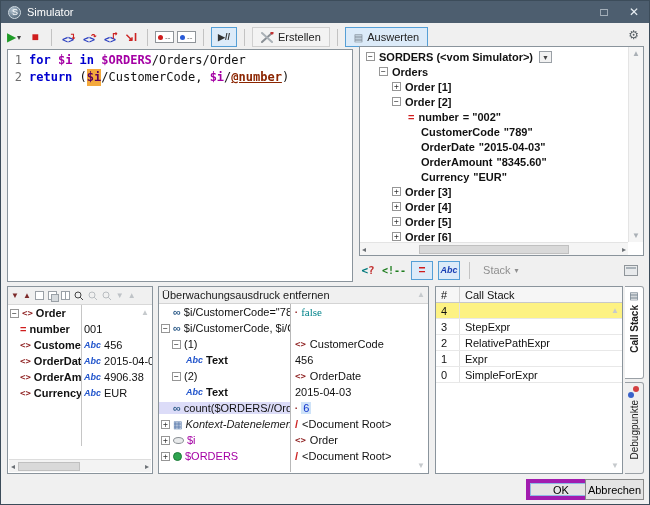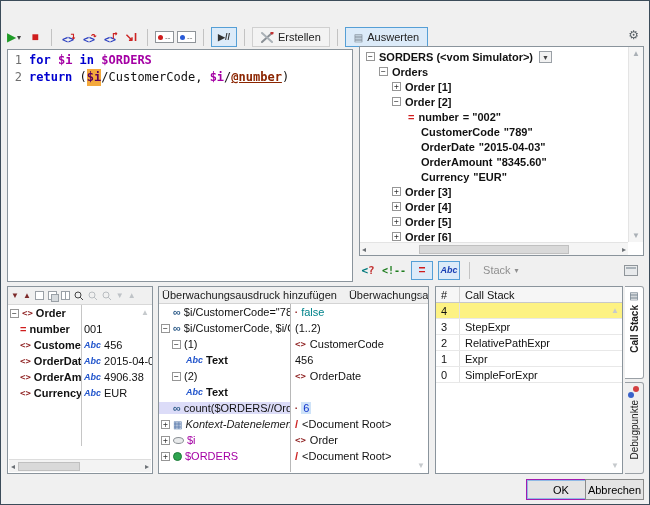--- a/index.html
+++ b/index.html
@@ -114,21 +114,21 @@
   .whdr-btn { color:#1a1a1a; flex:none; }
   .watch-body { position:relative; height:168px; overflow:hidden; }
   .wdiv { position:absolute; left:131px; top:0; bottom:0; width:1px; background:#b8b8b8; }
   .wrow { height:16px; display:flex; align-items:center; }
   .wname { width:131px; flex:none; display:flex; align-items:center; gap:3px; padding-left:2px;
            overflow:hidden; white-space:nowrap; }
   .wval { flex:1; display:flex; align-items:center; gap:4px; padding-left:5px; overflow:hidden; white-space:nowrap; }
   .glasses { color:#2f5d8a; font-weight:bold; font-size:11px; flex:none; line-height:10px; }
   .wi1 { padding-left:13px; } .wi2 { padding-left:27px; }
   .bullet { color:#993333; font-size:6px; flex:none; }
-  .v-false { color:#00838a; }
+  .v-false { color:#00838a;font-family:Liberation Serif, serif; }
   .v-six { color:#1133cc; background:#cfe3f8; padding:0 2px; }
   .wsel { background:#dcdcf8; }
   .boldtxt { font-weight:bold; }
   .ital { font-style:italic; color:#222; }
   .purple { color:#a400a4; }
   .slash-ic { color:#cc2222; font-weight:bold; flex:none; }
   .grid-ic { color:#5577aa; font-size:10px; flex:none; }
   .oval-ic { width:11px; height:7px; border:1px solid #8a8f94; border-radius:50%; background:#e9ebec; flex:none; }
   .globe-ic { width:9px; height:9px; border-radius:50%; background:#2ea44f; border:1px solid #1d7a38; flex:none; }
   .w-up { position:absolute; right:3px; top:3px; color:#c6cacd; font-size:8px; }
@@ -153,28 +153,36 @@
   .vtab-ic { height:13px; font-size:10px; color:#5a6b7a; line-height:12px; }
   .dots-ic { position:relative; width:12px; height:12px; flex:none; }
   .dots-ic .d1 { position:absolute; right:1px; top:0; width:6px; height:6px; border-radius:50%; background:#d34040; }
   .dots-ic .d2 { position:absolute; left:0; bottom:0; width:6px; height:6px; border-radius:50%; background:#3a62c9; }
   .vtab-label { writing-mode:vertical-rl; transform:rotate(180deg); font-size:10px; color:#222; margin-top:2px; }
   .vtab.active .vtab-label { font-weight:bold; }
 
   
   .btn { position:absolute; top:478px; height:21px; display:flex; align-items:center; justify-content:center;
          background:#e4e4e4; font-size:11px; }
-  .btn-ok { left:525px; width:70px; border:1px solid #a21caf; box-shadow:inset 0 0 0 1px #8fb9e4; }
+  .btn-ok { left:525px; width:70px; border:4px solid #a21caf; box-shadow:inset 0 0 0 1px #8fb9e4; }
   .btn-cancel { left:584px; width:59px; border:1px solid #8a8a8a; }
 </style>
 </head>
 <body>
 
 <div class="window">
 
+  <div class="titlebar">
+    <span class="app-icon"></span>
+    <span class="title-text">Simulator</span>
+    <span class="tb-controls">
+      <span class="tb-btn">□</span>
+      <span class="tb-btn">✕</span>
+    </span>
+  </div>
 
   <div class="toolbar">
     <span class="icon-btn">
       <span class="play-glyph">▶</span>
       <span class="caret">▾</span>
     </span>
     <span class="icon-btn">
       <span class="stop-glyph">■</span>
     </span>
     <span class="sep"></span>
@@ -228,20 +236,21 @@
   </div>
   <span class="gear">⚙</span>
 
   <div class="editor">
     <div class="eline">
       <span class="lnum">1</span>
       <span class="kw">for </span>
       <span class="var">$i</span>
       <span class="kw"> in </span>
       <span class="var">$ORDERS</span>
+      <span class="pl">/Orders/Order</span>
     </div>
     <div class="eline">
       <span class="lnum">2</span>
       <span class="kw">return </span>
       <span class="pl">(</span>
       <span class="varhl">$i</span>
       <span class="pl">/CustomerCode, </span>
       <span class="var">$i</span>
       <span class="pl">/</span>
       <span class="attr-tok">@number</span>
@@ -427,21 +436,20 @@
     <span class="loc-up">▲</span>
     <div class="loc-hsb">
       <span class="sb-arr-dark">◂</span>
       <span class="loc-hthumb"></span>
       <span class="sb-arr-dark rgt">▸</span>
     </div>
   </div>
 
   <div class="watch">
     <div class="watch-hdr">
-      <span class="whdr-btn">Überwachungsausdruck hinzufügen</span>
       <span class="whdr-btn">Überwachungsausdruck entfernen</span>
     </div>
     <div class="watch-body">
       <div class="wdiv"></div>
       <div class="wrow">
         <span class="wname">
           <span class="exp-ph"></span>
           <span class="glasses">∞</span>
           <span>$i/CustomerCode="789"</span>
         </span>
@@ -449,23 +457,20 @@
           <span class="bullet">▪</span>
           <span class="v-false">false</span>
         </span>
       </div>
       <div class="wrow">
         <span class="wname">
           <span class="exp">−</span>
           <span class="glasses">∞</span>
           <span>$i/CustomerCode, $i/OrderDate</span>
         </span>
-        <span class="wval">
-            <span>(1..2)</span>
-          </span>
       </div>
       <div class="wrow">
         <span class="wname wi1">
           <span class="exp">−</span>
           <span>(1)</span>
         </span>
         <span class="wval">
           <span class="elem-ic">&lt;&gt;</span>
           <span>CustomerCode</span>
         </span>
@@ -487,20 +492,23 @@
         <span class="wval">
           <span class="elem-ic">&lt;&gt;</span>
           <span>OrderDate</span>
         </span>
       </div>
       <div class="wrow">
         <span class="wname wi2">
           <span class="abc-pre">Abc</span>
           <span class="boldtxt">Text</span>
         </span>
+        <span class="wval">
+            <span>2015-04-03</span>
+          </span>
       </div>
       <div class="wrow">
         <span class="wname wsel">
           <span class="exp-ph"></span>
           <span class="glasses">∞</span>
           <span>count($ORDERS//Order)</span>
         </span>
         <span class="wval">
           <span class="bullet">▪</span>
           <span class="v-six">6</span>

